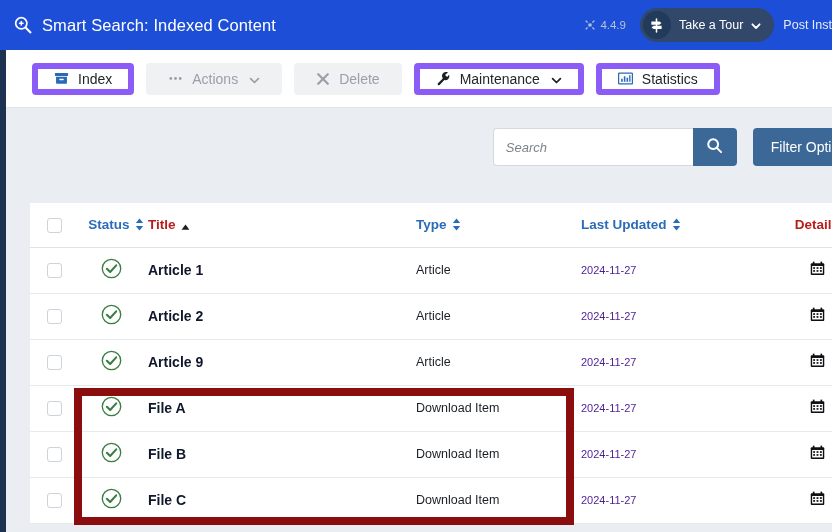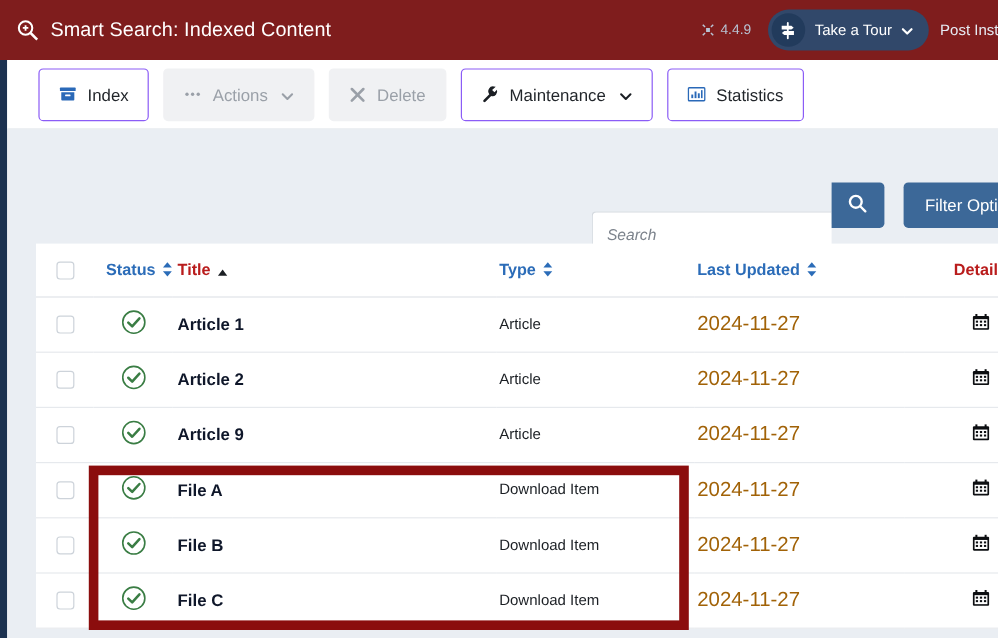--- a/index.html
+++ b/index.html
@@ -8,21 +8,21 @@
     overflow: hidden;
     font-family: "Liberation Sans", sans-serif;
     background: #eef1f5;
   }
   #app { position: relative; width: 832px; height: 532px; overflow: hidden; }
 
   
   .topbar {
     position: absolute; top: 0; left: 0;
     width: 832px; height: 50px;
-    background: #7f1d1d;
+    background: #1d4ed8;
     display: flex; align-items: center;
   }
   .topbar-left { display: flex; align-items: center; padding-left: 13px; flex: 1 1 auto; min-width: 0; }
   .app-title {
     color: #ffffff; font-size: 16.5px; letter-spacing: .1px; white-space: nowrap;
   }
   .title-search-icon {
     width: 20px; height: 20px; margin-right: 9px;
     display: inline-flex; align-items: center; justify-content: center;
     color: #ffffff; flex: none;
@@ -77,24 +77,24 @@
   
   .toolbar {
     position: absolute; top: 50px; left: 6px;
     width: 826px; height: 58px;
     background: #ffffff;
     border-bottom: 1px solid #e2e6ec;
     display: flex; align-items: center; gap: 12px;
     padding-left: 26px;
   }
   .tbtn {
-    height: 44px; border-radius: 4px;
+    height: 32px; border-radius: 4px;
     display: flex; align-items: center; gap: 9px;
     padding: 0 16px; font-size: 14px; white-space: nowrap;
-    border: 1px solid #8b5cf6; background: #ffffff; color: #22262b;
+    border: 6px solid #8b5cf6; background: #ffffff; color: #22262b;
   }
   .tbtn.disabled { background: #f0f1f3; border-color: #f0f1f3; color: #9aa0a8; }
   .tbtn .ic { display: inline-flex; align-items: center; justify-content: center; flex: none; }
   .tbtn .ic-blue { color: #2a69b8; }
   .tbtn .ic-dark { color: #1b1f24; }
   .tbtn .ic-grey { color: #9aa0a8; }
   .tbtn .cv { width: 11px; height: 11px; flex: none; margin-left: 2px; }
 
   
   .content {
@@ -109,21 +109,20 @@
   }
   .search-group { display: flex; align-items: center; }
   .search-input {
     width: 200px; height: 38px;
     border: 1px solid #d4d9df; border-right: none;
     border-radius: 4px 0 0 4px;
     padding: 0 12px; font-size: 13px; font-style: italic;
     color: #6b7280; background: #ffffff;
     font-family: "Liberation Sans", sans-serif;
     outline: none;
-    margin-top: 48px;
   }
   .search-input::placeholder { color: #7c838c; font-style: italic; }
   .search-btn {
     width: 44px; height: 38px; border: none; border-radius: 0 4px 4px 0;
     background: #3c6898; color: #ffffff;
     display: flex; align-items: center; justify-content: center;
   }
   .filter-btn {
     height: 38px; margin-left: 16px; border-radius: 4px;
     background: #3c6898; color: #ffffff; border: none;
@@ -163,21 +162,21 @@
   .chk {
     width: 15px; height: 15px; border: 1px solid #cdd3da;
     border-radius: 3px; background: #ffffff; display: inline-block; vertical-align: middle;
   }
   .status-ok {
     width: 24px; height: 24px; display: inline-flex;
     align-items: center; justify-content: center; color: #3a7d44;
   }
   .cell-title { font-weight: bold; font-size: 14px; color: #0f172a; }
   .cell-type { font-size: 12.5px; color: #1b1f24; }
-  .cell-date { font-size: 17px; color: #a16207; }
+  .cell-date { font-size: 11px; color: #4c1d95; }
   .cal-icon { width: 15px; height: 15px; display: inline-block; color: #0d0f12; }
 
   th .th-pad-status { padding-left: 10px; }
   th .th-pad-title  { padding-left: 4px; }
   th .th-pad-type   { padding-left: 2px; }
   th .th-pad-upd    { padding-left: 2px; }
 
   td .td-pad-title { padding-left: 4px; }
   td .td-pad-type  { padding-left: 2px; }
   td .td-pad-upd   { padding-left: 2px; }

